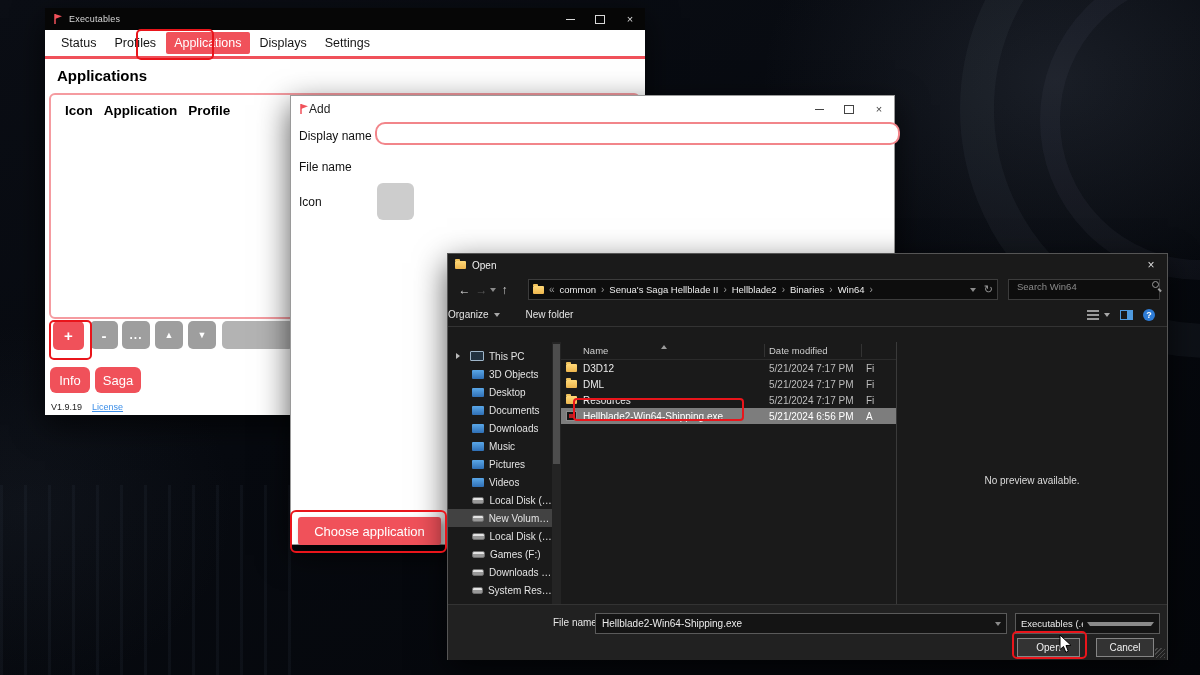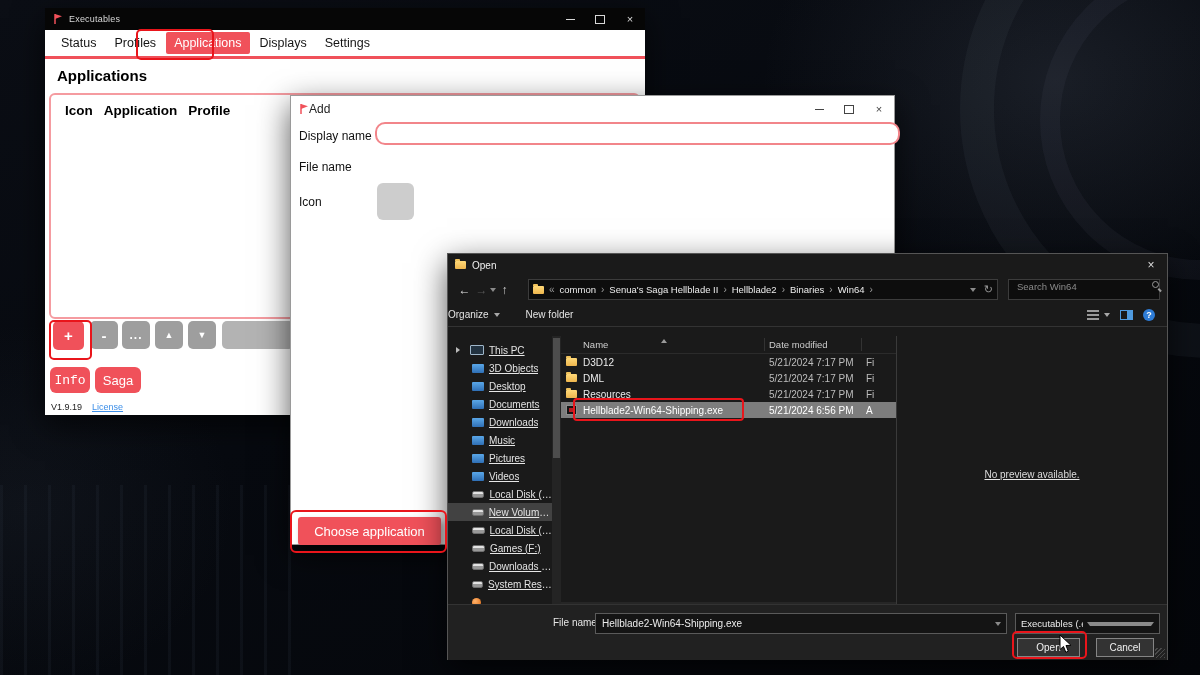--- a/index.html
+++ b/index.html
@@ -43,21 +43,21 @@
     color:#fff;font-size:15px;font-weight:bold;}
   .aa-btn-add{left:8px;width:31px;height:29px;background:var(--accent);}
   .aa-btn-gray{background:#9e9e9e;}
   .aa-btn-minus{left:45px;width:28px;}
   .aa-btn-dots{left:77px;width:28px;font-size:12px;letter-spacing:1px;}
   .aa-btn-up{left:110px;width:28px;font-size:9px;}
   .aa-btn-down{left:143px;width:28px;font-size:9px;}
   .aa-btn-wide{left:177px;width:72px;background:#b3b3b3;}
   .aa-pill{position:absolute;top:308px;height:26px;border-radius:6px;background:var(--accent);color:#fff;
     font-size:13px;display:flex;align-items:center;justify-content:center;}
-  .aa-info{left:5px;width:40px;font-family:Liberation Mono, monospace;}
+  .aa-info{left:5px;width:40px;}
   .aa-logs{left:50px;width:46px;}
   .aa-version{position:absolute;left:6px;top:343px;font-size:9px;color:#222;}
   .aa-license{position:absolute;left:47px;top:343px;font-size:9px;color:#3d8fe8;text-decoration:underline;}
 
   
   .add{left:290px;top:95px;width:605px;height:450px;background:#fff;border:1px solid #9a9a9a;box-sizing:border-box;}
   .add-titlebar{height:26px;display:flex;align-items:center;padding-left:8px;color:#333;}
   .add-title{font-size:12px;color:#222;margin-left:0;}
   .add-label{position:absolute;font-size:12px;color:#111;}
   .add-input{position:absolute;left:84px;top:26px;width:505px;height:19px;border:2px solid #f2858a;border-radius:10px;
@@ -88,21 +88,21 @@
     display:flex;align-items:flex-start;padding:0 6px;box-sizing:border-box;}
   .searchbox input{flex:1;background:transparent;border:none;outline:none;color:#bdbdbd;font-size:9.5px;
     font-family:"Liberation Sans",sans-serif;}
   .searchbox input::placeholder{color:#8a8a8a;}
   .od-cmdrow{position:absolute;left:0;top:49px;width:100%;height:24px;display:flex;align-items:center;
     border-bottom:1px solid #333;box-sizing:border-box;}
   .cmd-item{display:flex;align-items:center;gap:5px;font-size:10px;color:#e3e3e3;}
   .cmd-organize{}
   .cmd-newfolder{margin-left:26px;}
   .cmd-right{margin-left:auto;display:flex;align-items:center;gap:10px;margin-right:12px;}
-  .od-content{position:absolute;left:0;top:82px;width:100%;height:277px;display:flex;text-decoration:underline;}
+  .od-content{position:absolute;left:0;top:88px;width:100%;height:277px;display:flex;}
   
   .od-side{width:104px;overflow:hidden;padding-top:5px;box-sizing:border-box;}
   .sb-item{display:flex;align-items:center;height:18px;padding-left:24px;gap:5px;color:#e3e3e3;white-space:nowrap;}
   .sb-item.sb-root{padding-left:8px;}
   .sb-item.sel{background:#424242;}
   .sb-label{overflow:hidden;text-overflow:ellipsis;font-size:10px;}
   .od-vscroll{width:9px;background:#242424;position:relative;}
   .od-vthumb{position:absolute;left:1px;top:2px;width:7px;height:120px;background:#4d4d4d;}
   
   .od-list{width:336px;position:relative;border-right:1px solid #3a3a3a;box-sizing:border-box;overflow:hidden;}

